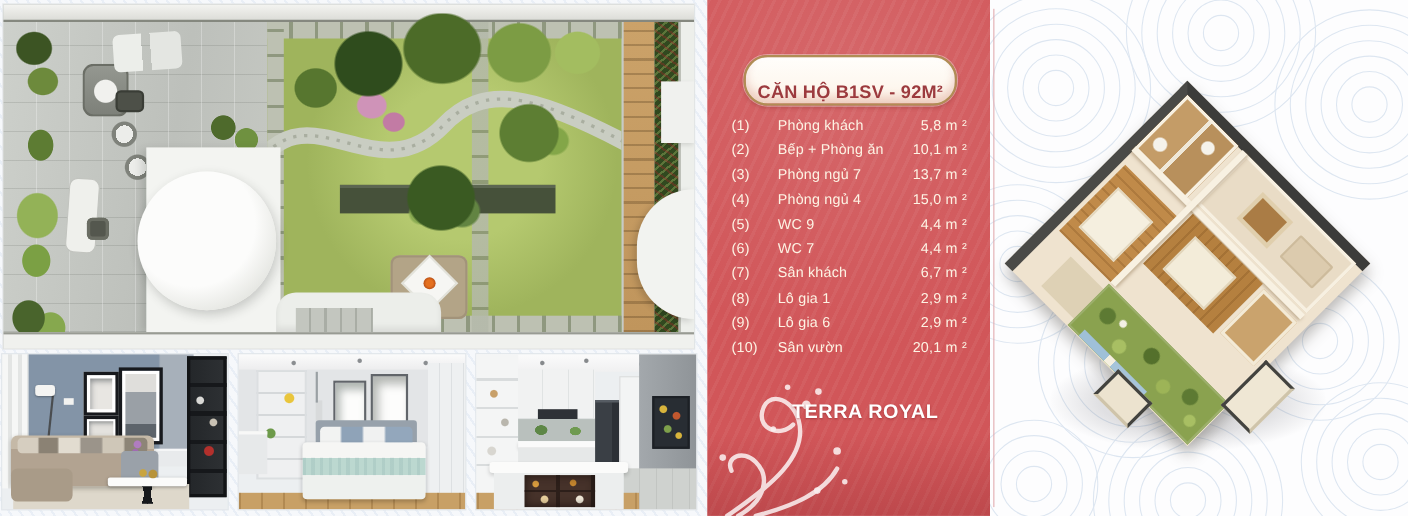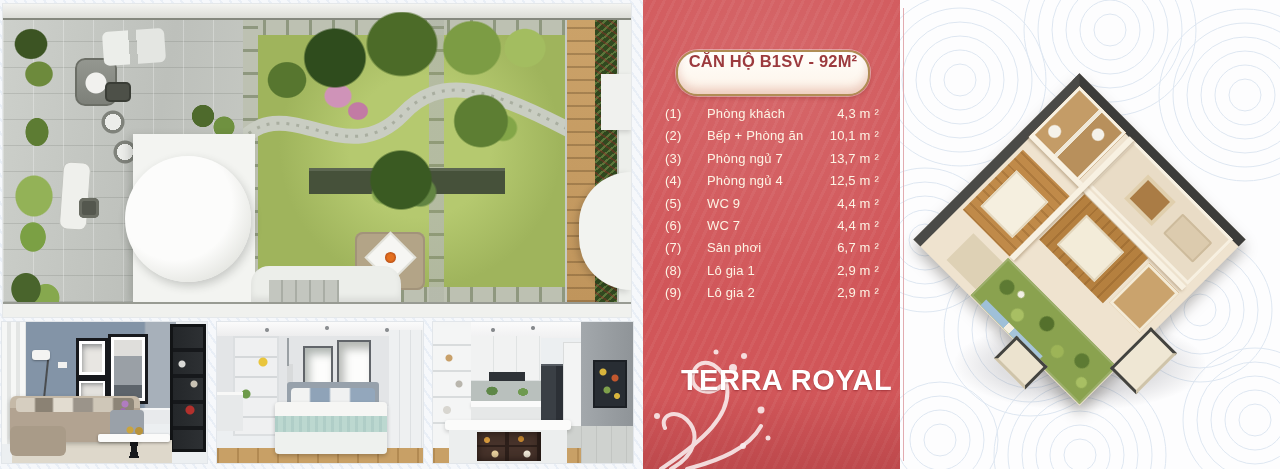--- a/index.html
+++ b/index.html
@@ -15,30 +15,30 @@
 
   
   .red-panel{position:absolute;left:643px;top:0;width:257px;height:469px;color:#fdf3e4;overflow:hidden;
     background:
       linear-gradient(rgba(0,0,0,0) 84%,rgba(110,18,24,.20)),
       repeating-linear-gradient(115deg,rgba(255,255,255,.05) 0 3px,transparent 3px 9px),
       radial-gradient(circle at 50% 16%,rgba(255,255,255,.10),transparent 58%),
       #d15659}
   .badge{position:absolute;left:33px;top:50px;width:190px;height:42px;border-radius:22px;
     background:linear-gradient(#fffefb,#fdf3e8);border:2px solid #b08d55;
-    display:flex;align-items:flex-start;justify-content:center;
+    display:flex;align-items:flex-end;justify-content:center;
     box-shadow:0 0 0 1px rgba(255,255,255,.4),inset 0 -6px 9px rgba(205,125,105,.32),inset 0 2px 3px #ffffff,0 2px 4px rgba(100,20,20,.28)}
   .badge-text{font-size:16.5px;font-weight:bold;color:#9c3a3e;letter-spacing:.2px;white-space:nowrap}
   .room-list{position:absolute;left:22px;top:106px;width:214px}
   .room-row{display:flex;align-items:baseline;height:22.4px;font-size:13px;letter-spacing:.2px}
   .r-num{width:42px;flex:none}
   .r-name{flex:1;white-space:nowrap}
   .r-area{width:66px;flex:none;text-align:right;white-space:nowrap}
   .brand{position:absolute;left:0;top:364px;width:100%;text-align:center;padding-left:30px;box-sizing:border-box}
-  .brand-name{font-size:29px;font-weight:bold;letter-spacing:.5px;color:#ffffff;text-shadow:0 1px 2px rgba(110,18,24,.45)}
+  .brand-name{font-size:18px;font-weight:bold;letter-spacing:.5px;color:#ffffff;text-shadow:0 1px 2px rgba(110,18,24,.45)}
   .brand-tag{font-size:12.5px;font-weight:bold;color:#ffffff;margin-top:2px;text-shadow:0 1px 1px rgba(110,18,24,.4)}
   .flourish{position:absolute;left:0px;top:346px;opacity:.9}
 
   
   .right-col{position:absolute;left:900px;top:0;width:380px;height:469px;background:#fdfdfe;overflow:hidden}
   .pink-rule{position:absolute;left:3px;top:8px;width:1px;height:453px;background:#e2abb0}
   .plan{position:absolute;left:62px;top:122px;width:235px;height:235px;transform:rotate(45deg)}
   .plan .abs{position:absolute}
 </style>
 </head>
@@ -148,61 +148,66 @@
 
   <div class="red-panel">
     <div class="badge">
       <span class="badge-text">CĂN HỘ B1SV - 92M²</span>
     </div>
 
     <div class="room-list">
       <div class="room-row">
         <span class="r-num">(1)</span>
         <span class="r-name">Phòng khách</span>
-        <span class="r-area">4,3 m ²</span>
+        <span class="r-area">5,8 m ²</span>
       </div>
       <div class="room-row">
         <span class="r-num">(2)</span>
         <span class="r-name">Bếp + Phòng ăn</span>
         <span class="r-area">10,1 m ²</span>
       </div>
       <div class="room-row">
         <span class="r-num">(3)</span>
         <span class="r-name">Phòng ngủ 7</span>
         <span class="r-area">13,7 m ²</span>
       </div>
       <div class="room-row">
         <span class="r-num">(4)</span>
         <span class="r-name">Phòng ngủ 4</span>
-        <span class="r-area">12,5 m ²</span>
+        <span class="r-area">15,0 m ²</span>
       </div>
       <div class="room-row">
         <span class="r-num">(5)</span>
         <span class="r-name">WC 9</span>
         <span class="r-area">4,4 m ²</span>
       </div>
       <div class="room-row">
         <span class="r-num">(6)</span>
         <span class="r-name">WC 7</span>
         <span class="r-area">4,4 m ²</span>
       </div>
       <div class="room-row">
         <span class="r-num">(7)</span>
-        <span class="r-name">Sân phơi</span>
+        <span class="r-name">Sân khách</span>
         <span class="r-area">6,7 m ²</span>
       </div>
       <div class="room-row">
         <span class="r-num">(8)</span>
         <span class="r-name">Lô gia 1</span>
         <span class="r-area">2,9 m ²</span>
       </div>
       <div class="room-row">
         <span class="r-num">(9)</span>
-        <span class="r-name">Lô gia 2</span>
+        <span class="r-name">Lô gia 6</span>
         <span class="r-area">2,9 m ²</span>
+      </div>
+      <div class="room-row">
+        <span class="r-num">(10)</span>
+        <span class="r-name">Sân vườn</span>
+        <span class="r-area">20,1 m ²</span>
       </div>
     </div>
 
     <svg class="flourish" width="130" height="123" viewBox="0 0 130 123">
       <g fill="none" stroke="#ffffff" stroke-width="4" stroke-linecap="round" opacity="0.88">
         <path d="M18,123 C 58,96 92,68 83,36 C 76,14 54,10 50,28 C 46,44 66,52 78,40"></path>
         <path d="M28,123 C 52,110 58,88 44,74 C 32,62 16,70 22,82"></path>
         <path d="M44,123 C 78,114 106,102 118,80"></path>
       </g>
       <g fill="#ffffff" opacity="0.88">

